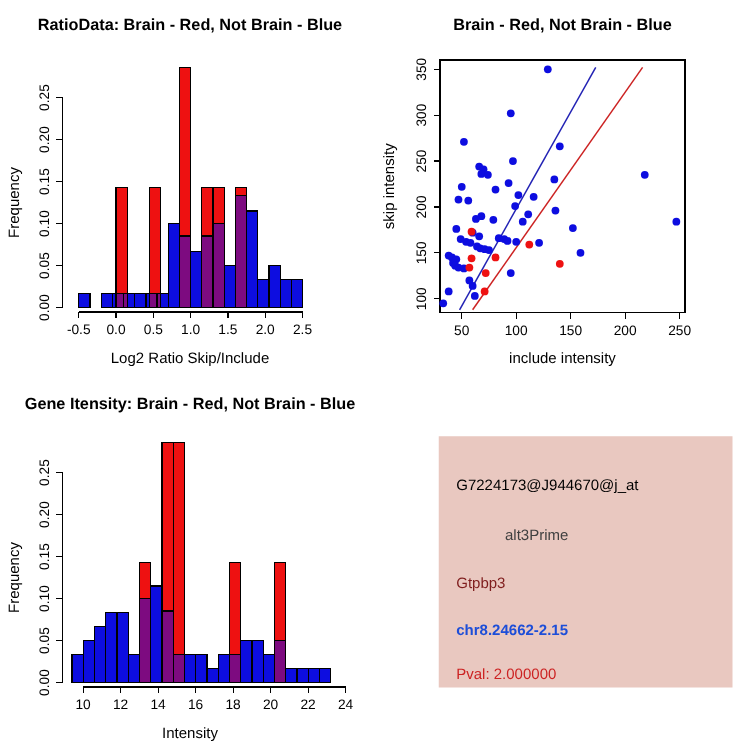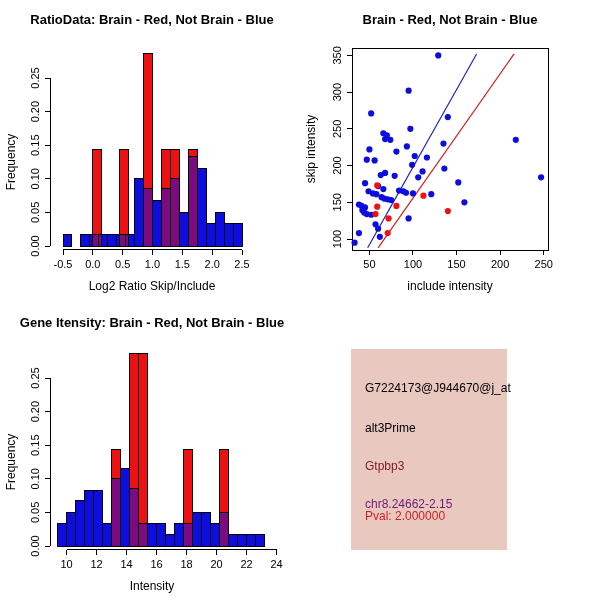--- a/index.html
+++ b/index.html
@@ -1,21 +1,21 @@
 <!DOCTYPE html>
 <html><head>
 <meta charset="utf-8">
 <style>
   html,body{margin:0;padding:0;background:#ffffff;}
   .stage{position:relative;width:600px;height:600px;background:#ffffff;overflow:hidden;
          font-family:"Liberation Sans",sans-serif;}
   .panel{position:absolute;width:300px;height:300px;}
   svg{display:block;}
   svg text{font-family:"Liberation Sans",sans-serif;fill:#000;}
-  .info-box{position:absolute;left:51px;top:49px;width:156px;height:201px;}
+  .info-box{position:absolute;left:51px;top:49px;width:196px;height:201px;padding-left:39px;}
   .info-line{position:absolute;left:14px;font-size:12px;color:#000;white-space:nowrap;}
 </style>
 </head>
 <body>
 
 <div class="stage">
 
   <div class="panel" style="left:0;top:0">
     <svg width="300" height="300">
         <rect x="63" y="234.576" width="8.950000000000003" height="11.424000000000007" fill="#0D0DE0" stroke="#000" stroke-width="1" shape-rendering="crispEdges"></rect>
@@ -254,20 +254,20 @@
         <text transform="translate(39,78) rotate(-90)" text-anchor="middle" font-size="11">0.25</text>
         <text x="152" y="290" text-anchor="middle" font-size="12">Intensity</text>
         <text transform="translate(15,162) rotate(-90)" text-anchor="middle" font-size="12">Frequency</text>
         <text x="152" y="27" text-anchor="middle" font-size="13" font-weight="bold">Gene Itensity: Brain - Red, Not Brain - Blue</text>
       </svg>
   </div>
 
   <div class="panel" style="left:300px;top:300px">
     <div class="info-box" style="background: rgb(233, 200, 192);">
       <div class="info-line" style="top: 32px; color: rgb(0, 0, 0);">G7224173@J944670@j_at</div>
-      <div class="info-line" style="top: 72px; color: #000000;">alt3Prime</div>
+      <div class="info-line" style="top: 72px; color: #404040; margin-left: 39px;">alt3Prime</div>
       <div class="info-line" style="top: 110px; color: #7f1d1d;">Gtpbp3</div>
-      <div class="info-line" style="top: 148px; color: #701a75;">chr8.24662-2.15</div>
-      <div class="info-line" style="top: 160px; color: rgb(204, 34, 34);">Pval: 2.000000</div>
+      <div class="info-line" style="top: 148px; color: #1d4ed8; font-weight: bold;">chr8.24662-2.15</div>
+      <div class="info-line" style="top: 183px; color: rgb(204, 34, 34);">Pval: 2.000000</div>
     </div>
   </div>
 
 </div>
 
 </body></html>

